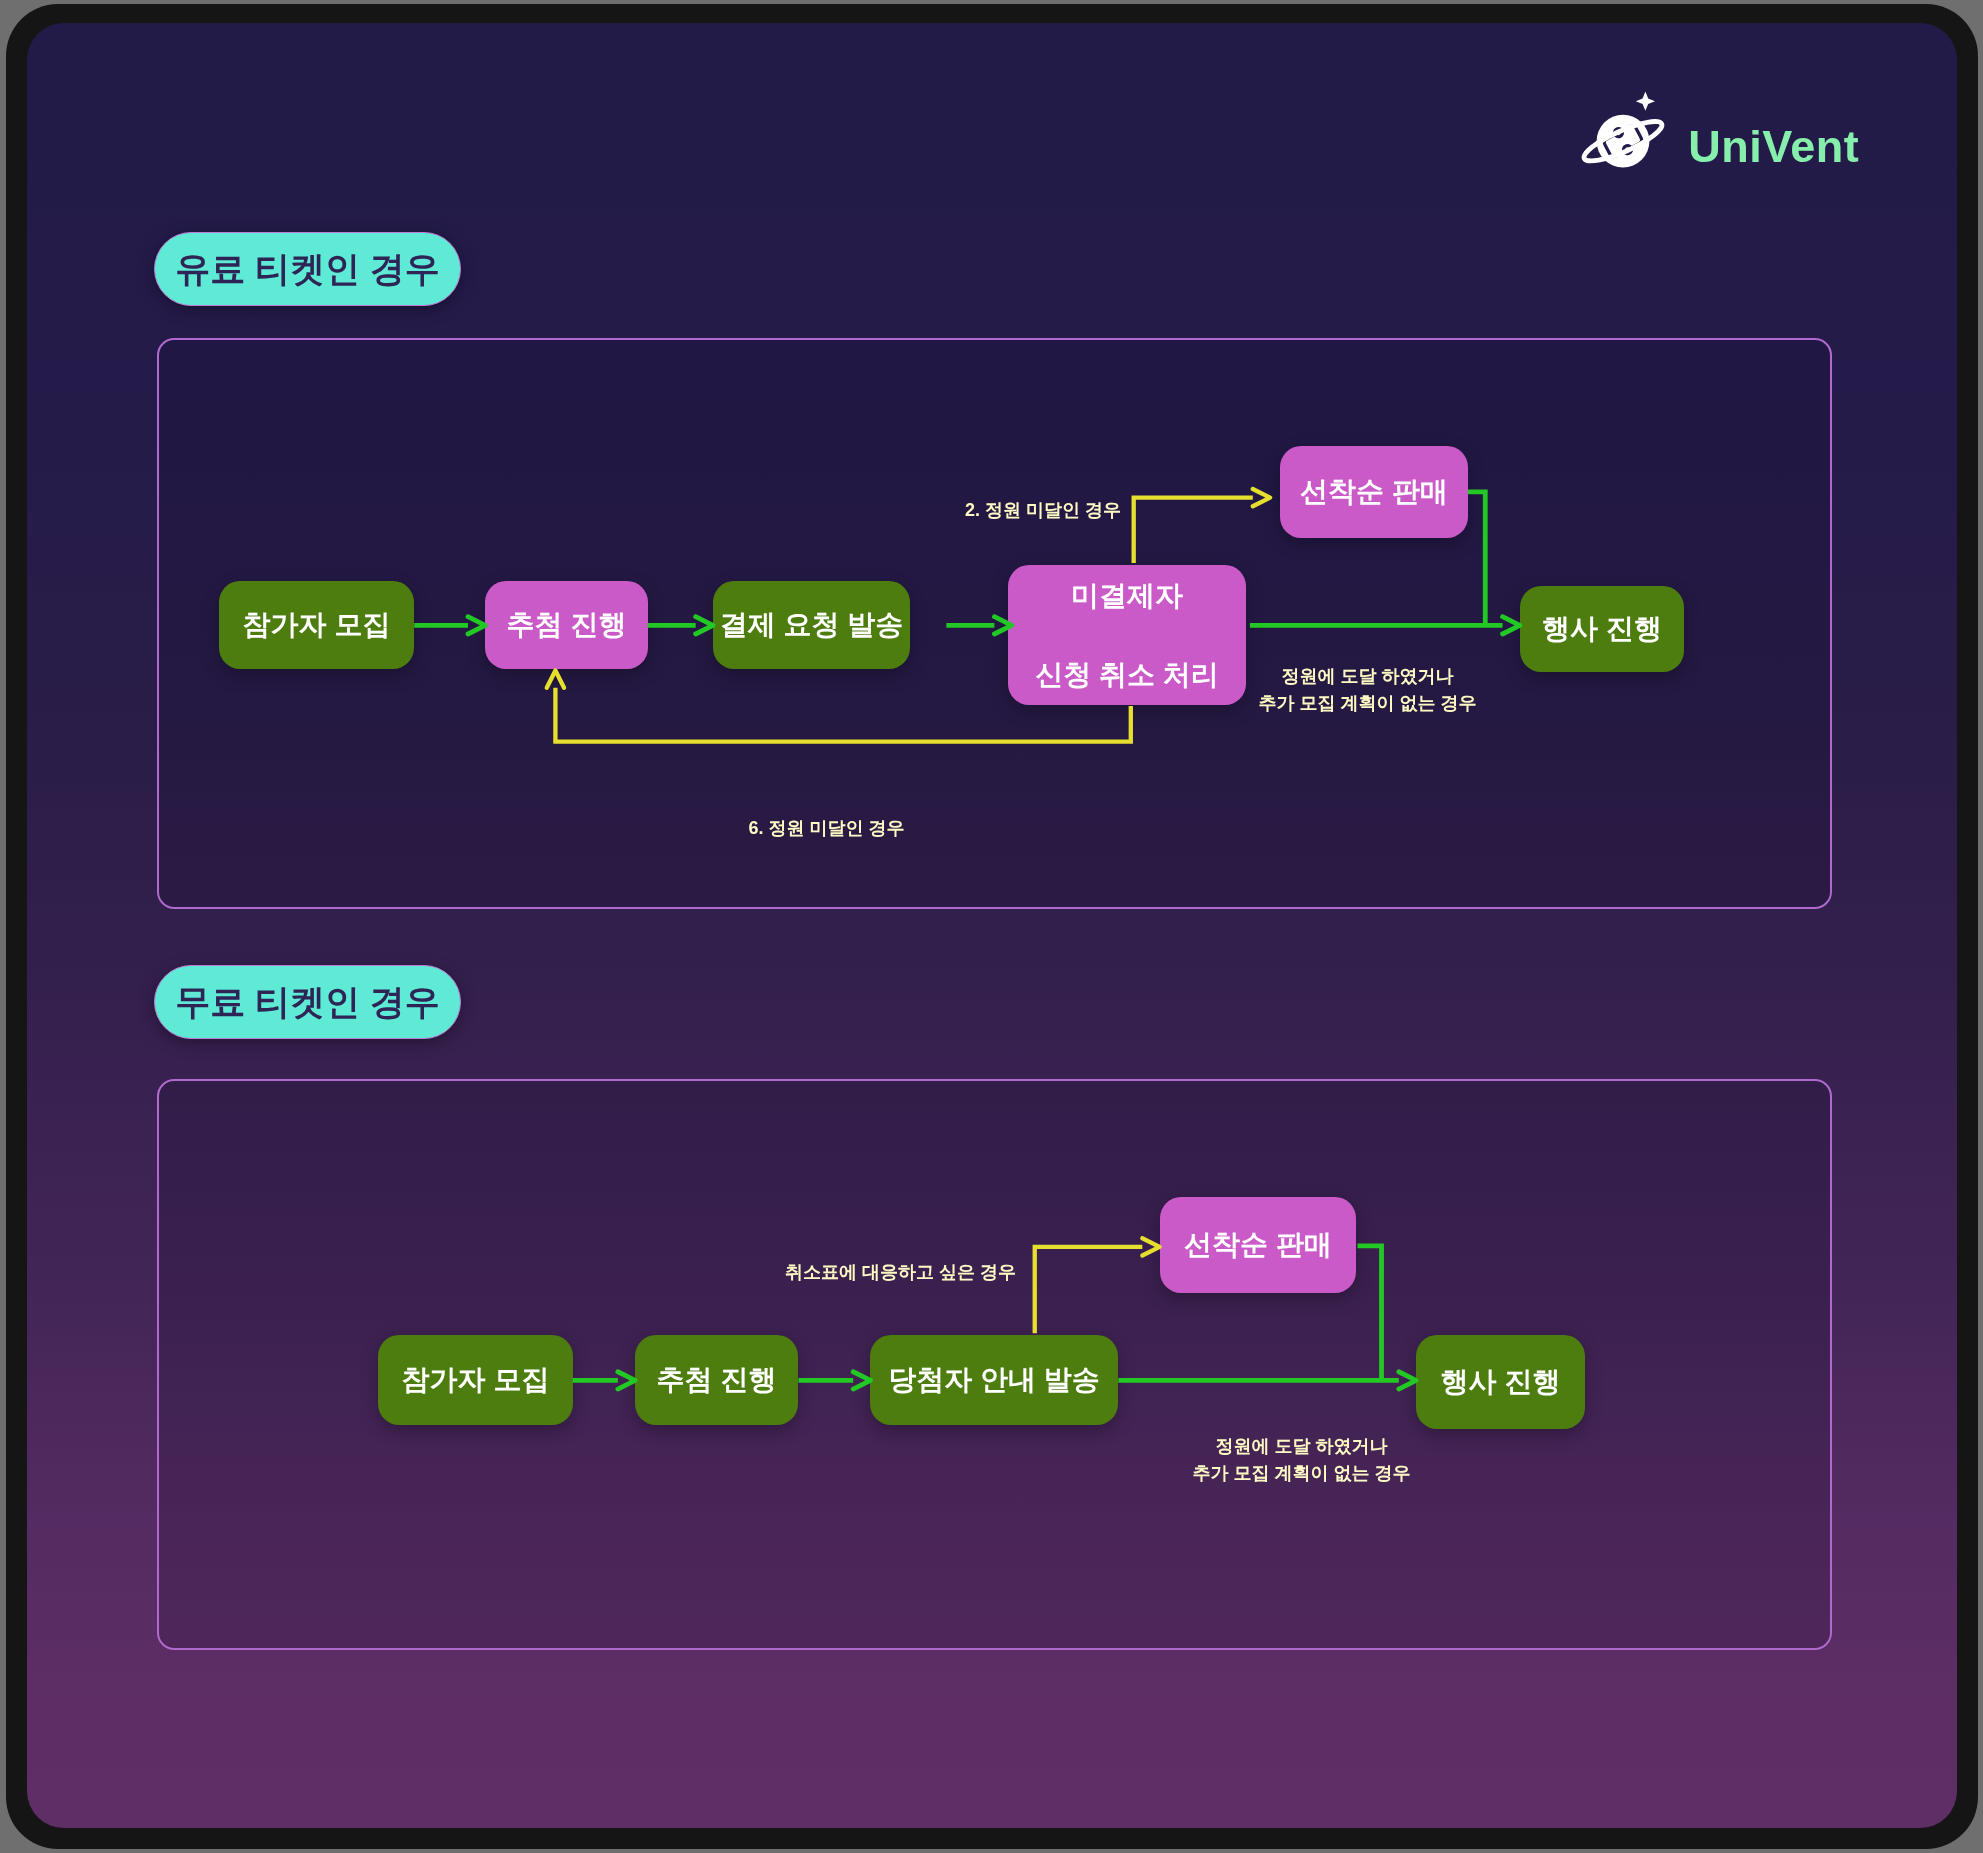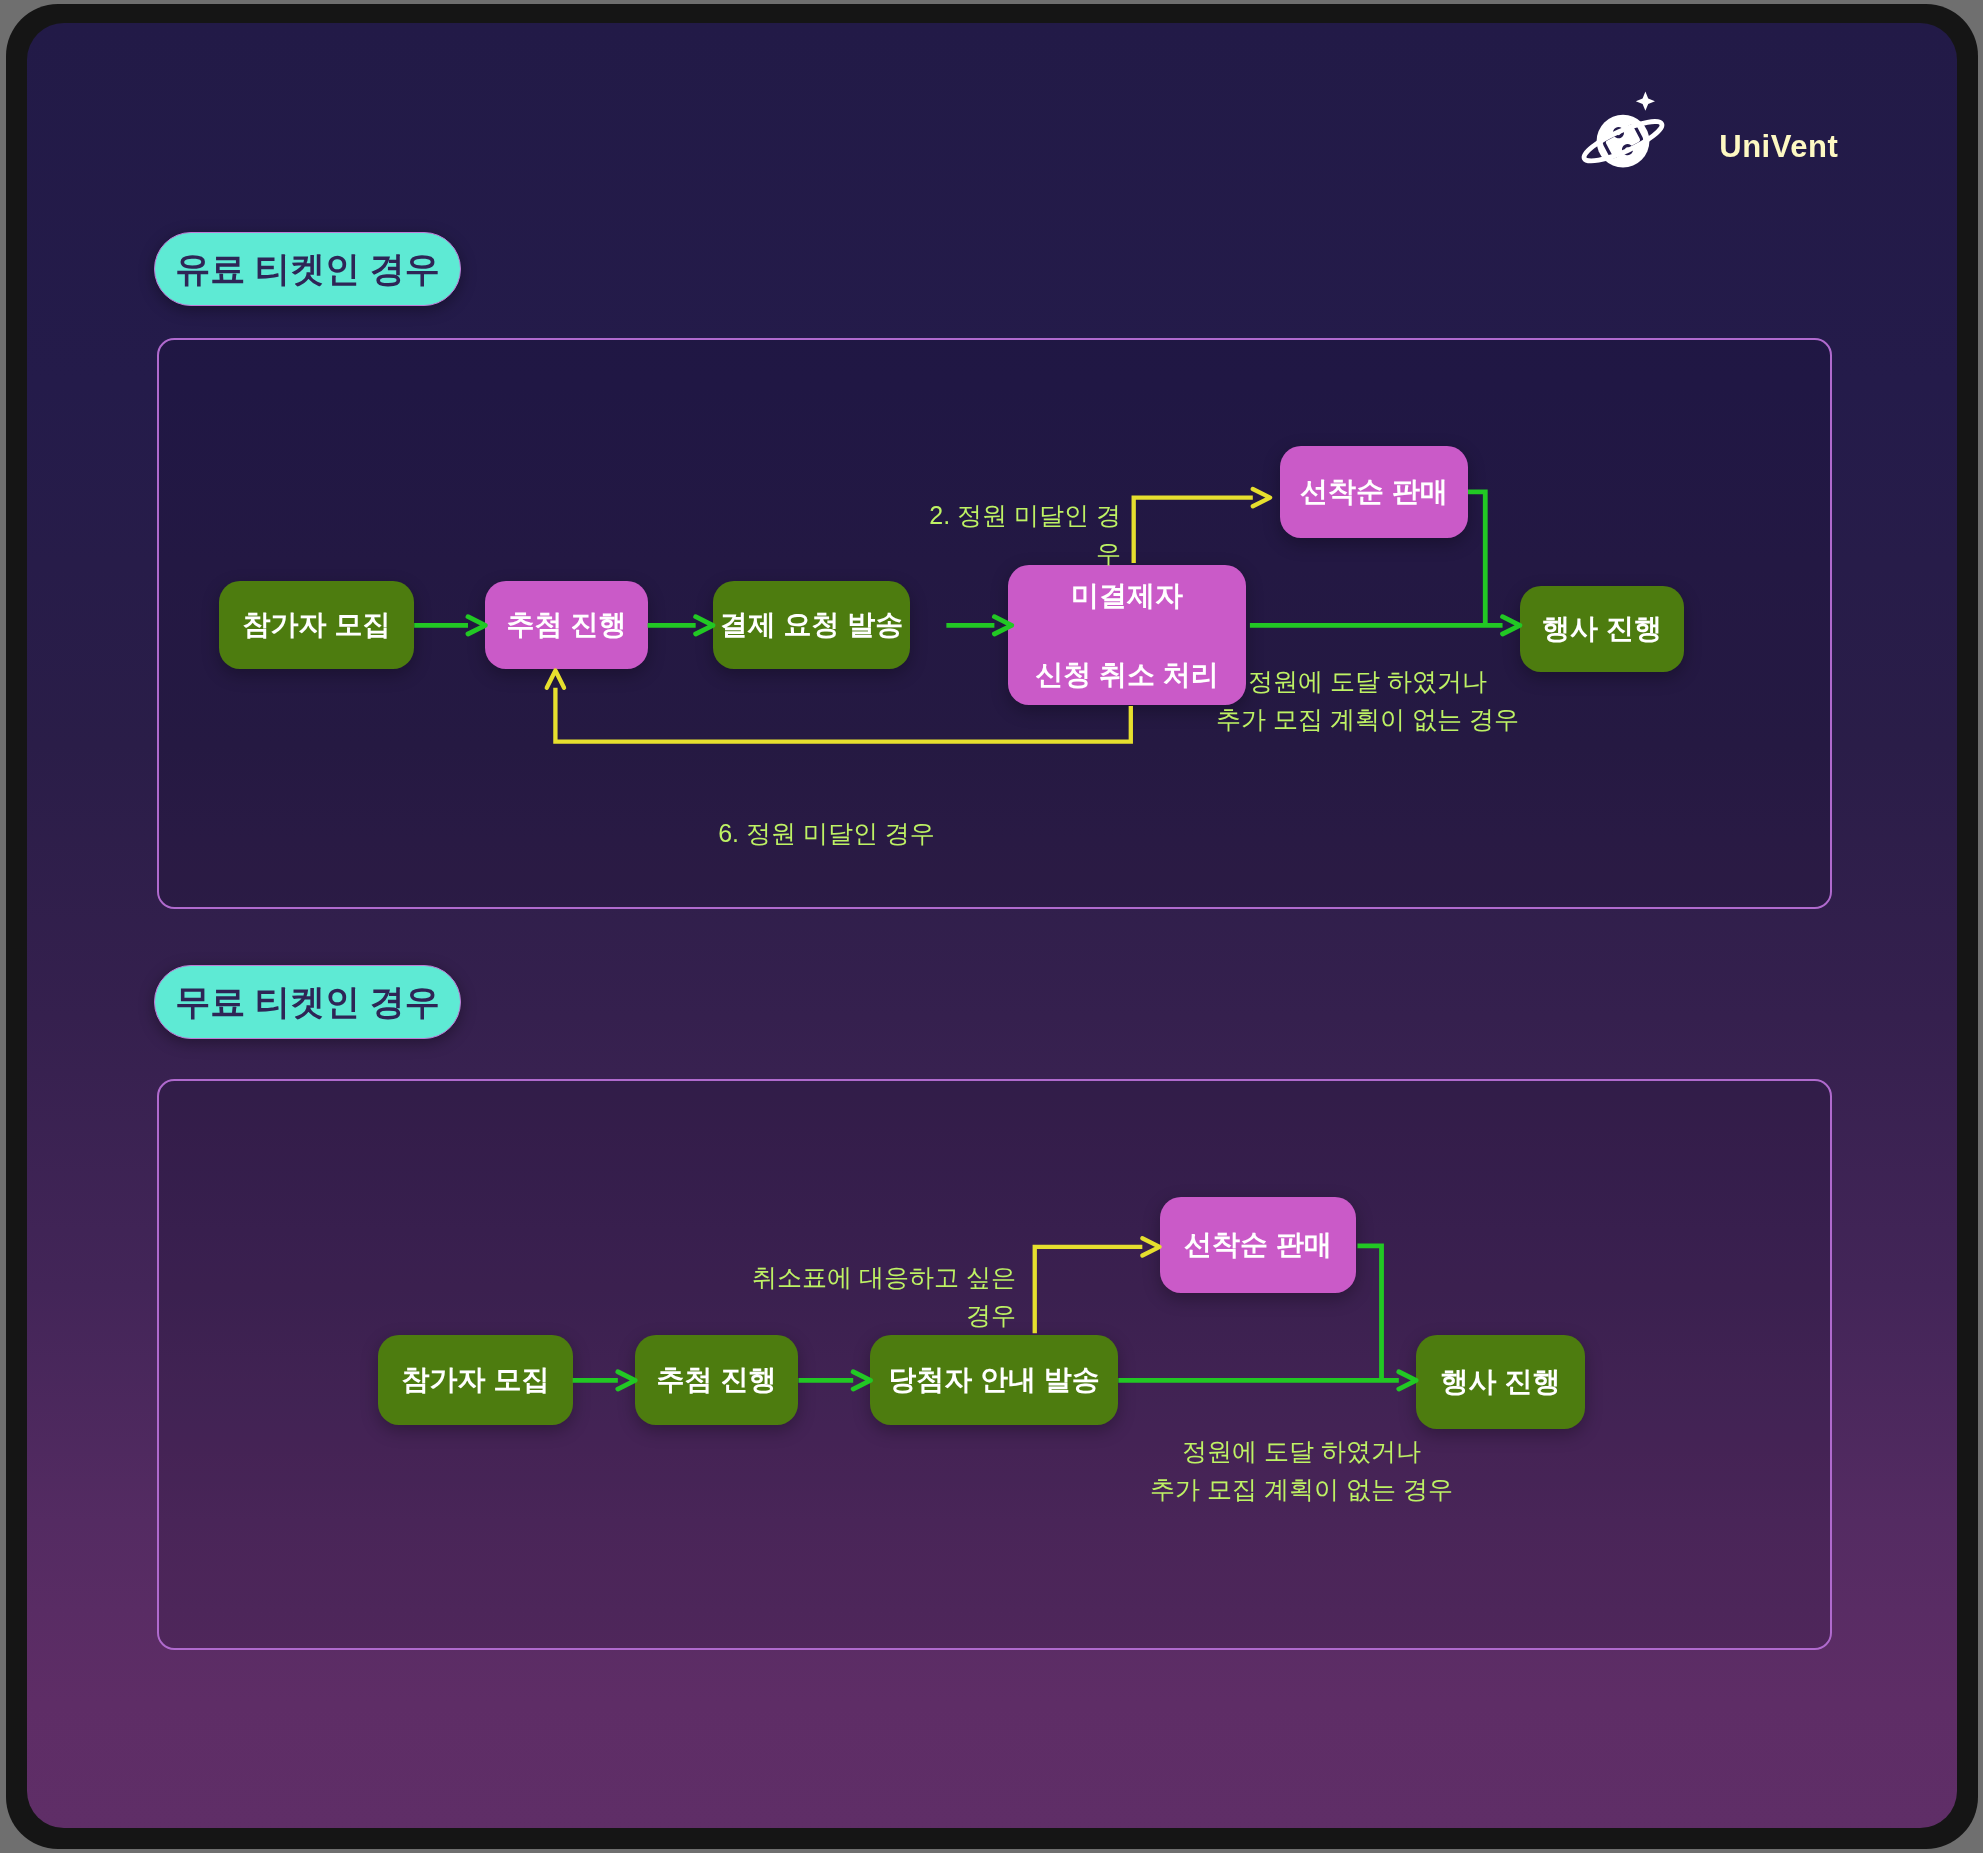--- a/index.html
+++ b/index.html
@@ -17,23 +17,22 @@
     background:linear-gradient(180deg,
       #221a47 0%, #241b4a 20%, #2a1d48 40%, #35204e 55%,
       #432558 70%, #542b62 83%, #5e2d66 93%, #5f2e67 100%);
   }
   
   .logo{
     position:absolute;left:1583px;top:88px;display:flex;align-items:center;gap:17.3px;
   }
   .logo svg{display:block;overflow:visible;}
   .logo-text{
-    color:#fef9c3;font-size:31px;font-weight:700;letter-spacing:0.5px;line-height:1;
+    color:#86efac;font-size:45px;font-weight:700;letter-spacing:0.5px;line-height:1;
     padding-top:25px;
-    margin-left:31px;
   }
   
   .pill{
     position:absolute;left:154px;width:305px;height:72px;
     background:#5eead4;border:1.9px solid #bd7cd6;border-radius:38px;
     display:flex;align-items:center;justify-content:center;
     box-shadow:0 3.8px 15.4px rgba(0,0,0,0.35);
     color:#2e2556;font-size:35px;font-weight:700;
   }
   .pill.paid{top:232px;}
@@ -50,21 +49,21 @@
   .node{
     position:absolute;border-radius:21px;
     display:flex;flex-direction:column;align-items:center;justify-content:center;
     color:#ffffff;font-size:28px;font-weight:700;text-align:center;line-height:1.4;
     box-shadow:0 5.8px 17.3px rgba(0,0,0,0.28);
   }
   .node.dark{background:#4d7c0f;}
   .node.pink{background:#ca5ac8;}
   
   .edge-label{
-    position:absolute;color:#bef264;font-size:25px;font-weight:400;line-height:1.5;
+    position:absolute;color:#fef9c3;font-size:18px;font-weight:700;line-height:1.5;
   }
   .edge-label.center{text-align:center;}
   .edge-label.right{text-align:right;}
   .arrows{position:absolute;left:0;top:0;pointer-events:none;}
 </style>
 </head>
 <body>
 
 <div class="scene">
   <div class="frame"></div>

